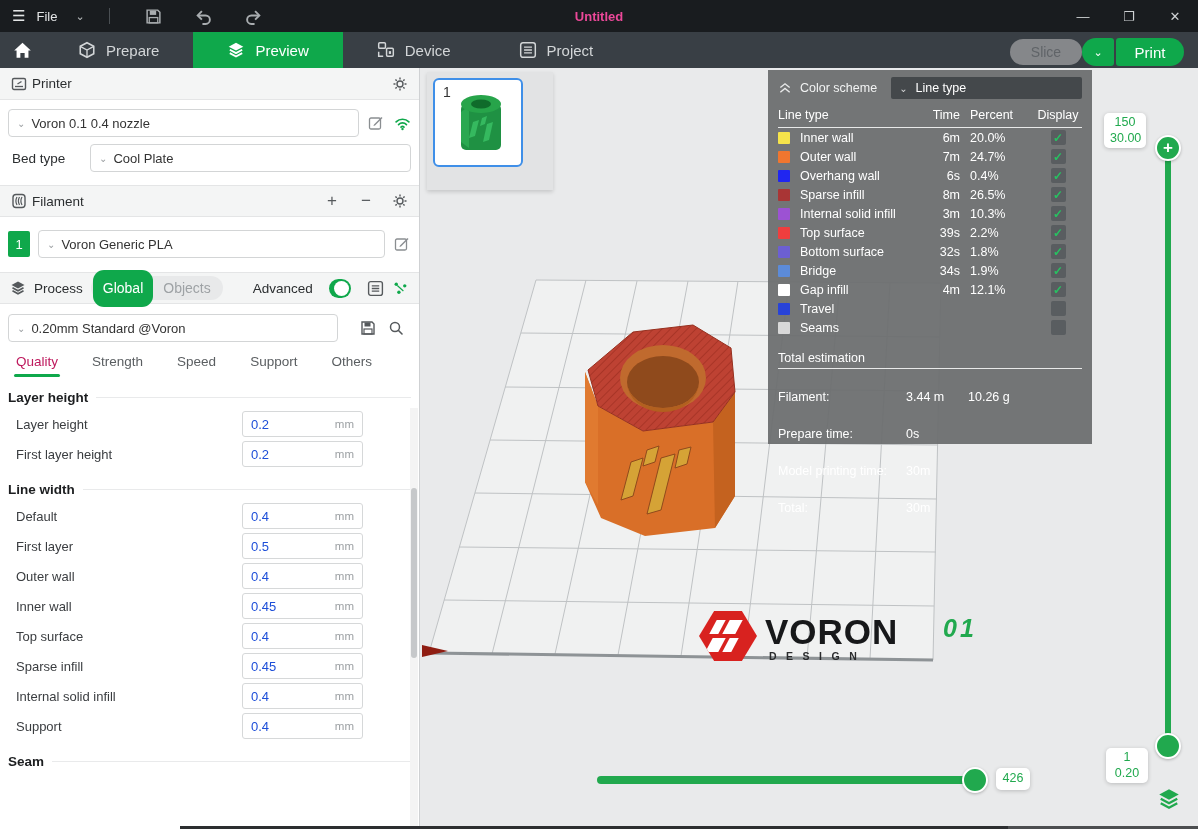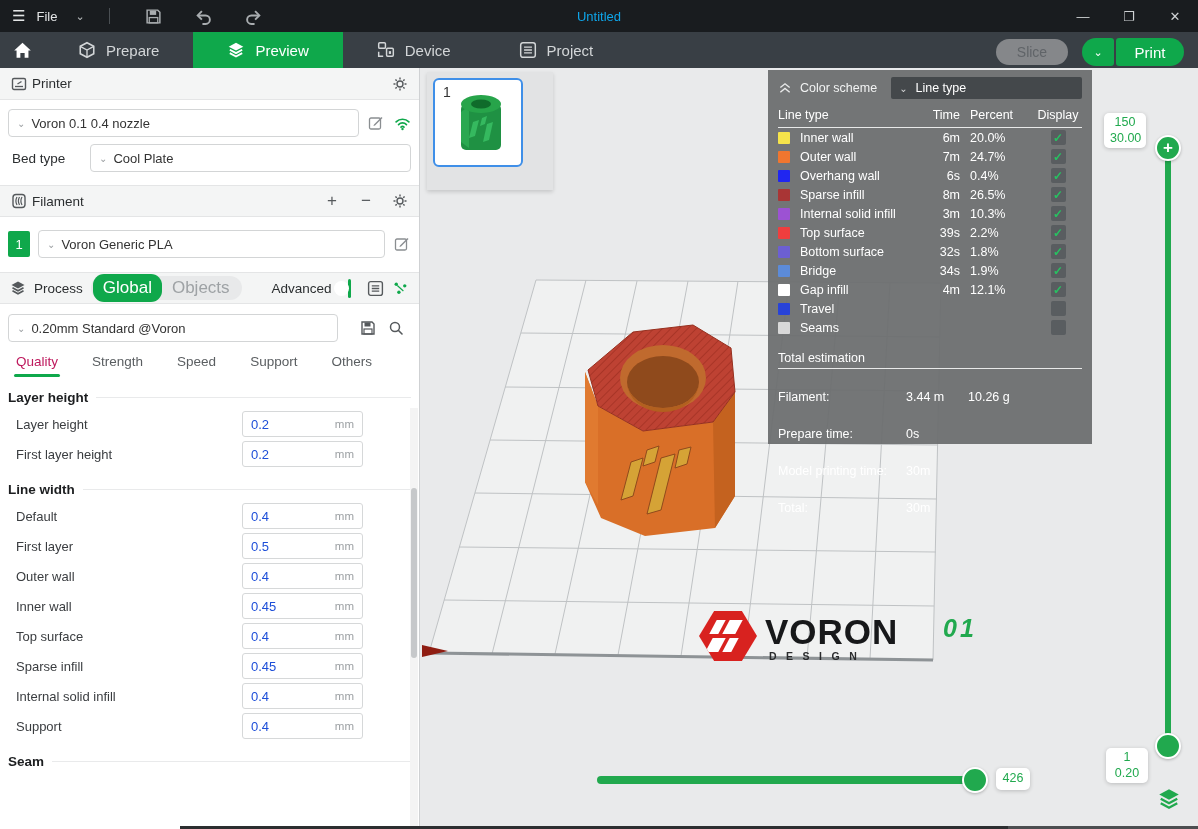--- a/index.html
+++ b/index.html
@@ -8,30 +8,30 @@
   .app { position:absolute; inset:0; width:1198px; height:829px; overflow:hidden; }
 
   
   .titlebar { position:absolute; left:0; top:0; width:1198px; height:32px; background:#191c1f; display:flex; align-items:center; color:#d7d9da; }
   .tb-left { display:flex; align-items:center; gap:10px; padding-left:12px; }
   .menu-icon { font-size:15px; color:#e3e5e6; letter-spacing:1px; }
   .tb-file { font-size:13px; color:#e3e5e6; }
   .tb-chev { font-size:11px; color:#b9bcbe; margin-left:8px; }
   .tb-sep { width:1px; height:16px; background:#4a4f53; margin:0 14px; }
   .tb-ic { width:20px; height:20px; display:flex; align-items:center; justify-content:center; margin:0 10px; color:#a9adb0; }
-  .tb-title { position:absolute; left:0; right:0; text-align:center; font-size:13px; color:#0ea5e9; pointer-events:none; }
+  .tb-title { position:absolute; left:0; right:0; text-align:center; font-size:13px; color:#ec4899; pointer-events:none;font-weight:bold; }
   .tb-win { position:absolute; right:0; top:0; height:32px; display:flex; }
   .win-btn { width:46px; height:32px; display:flex; align-items:center; justify-content:center; color:#cfd2d4; font-size:13px; }
 
   
   .tabbar { position:absolute; left:0; top:32px; width:1198px; height:36px; background:#393f45; display:flex; align-items:center; }
   .home-btn { width:44px; display:flex; justify-content:center; color:#fff; }
   .main-tab { height:36px; display:flex; align-items:center; gap:10px; padding:0 34px; color:#d3d6d8; font-size:15px; }
   .main-tab.active { background:#0fa84b; color:#fff; }
-  .tab-actions { position:absolute; right:14px; top:6px; display:flex; align-items:center; gap:14px; }
+  .tab-actions { position:absolute; right:14px; top:6px; display:flex; align-items:center; }
   .slice-btn { width:72px; height:26px; border-radius:14px; background:#85878a; color:#606468; font-size:14px; display:flex; align-items:center; justify-content:center; }
   .print-grp { display:flex; gap:2px; }
   .print-chev { width:32px; height:28px; border-radius:14px 3px 3px 14px; background:#0fa84b; color:#fff; display:flex; align-items:center; justify-content:center; font-size:11px; }
   .print-btn { width:68px; height:28px; border-radius:3px 14px 14px 3px; background:#0fa84b; color:#fff; font-size:15px; display:flex; align-items:center; justify-content:center; }
 
   
   .leftpanel { position:absolute; left:0; top:68px; width:420px; height:761px; background:#fff; border-right:1px solid #cfd1d3; overflow:hidden; }
   .sec-header { height:32px; background:#f4f5f5; border-top:1px solid #e4e5e6; border-bottom:1px solid #e4e5e6; display:flex; align-items:center; padding:0 10px; gap:4px; }
   .sec-header .ttl { font-size:13.5px; color:#2b2e30; }
   .hdr-spacer { flex:1; }
@@ -45,21 +45,21 @@
   .bed-row { margin:7px 8px 0 8px; gap:0; }
   .bed-label { font-size:13.5px; color:#2b2e30; width:82px; padding-left:4px; }
   .bed-row .combo { flex:1; }
   .fil-row { margin:13px 8px 0 8px; gap:8px; }
   .fil-badge { width:22px; height:26px; background:#0fa84b; color:#fff; font-size:13px; display:flex; align-items:center; justify-content:center; border-radius:2px; }
   .fil-row .combo { flex:1; }
   .edit-ic { color:#8a8e91; }
   .wifi-ic { color:#0fa84b; }
   .proc-header { margin-top:14px; gap:8px; }
   .scope-pill { background:#e8e9ea; border-radius:13px; height:24px; display:flex; align-items:center; padding:2px; }
-  .scope-seg { height:28px; border-radius:11px; padding:14px 10px; font-size:17px; display:flex; align-items:center; color:#9ea2a5; }
+  .scope-seg { height:37px; border-radius:11px; padding:14px 10px; font-size:14px; display:flex; align-items:center; color:#9ea2a5; }
   .scope-seg.on { background:#0fa84b; color:#fff; }
   .adv-label { font-size:13.5px; color:#2b2e30; margin-left:14px; }
   .toggle { width:36px; height:19px; border-radius:10px; background:#0fa84b; position:relative; margin-left:8px; }
   .toggle .knob { position:absolute; right:2px; top:2px; width:15px; height:15px; border-radius:50%; background:#fff; }
   .preset-row { margin:10px 8px 0 8px; gap:10px; }
   .preset-row .combo { width:330px; }
   .proc-tabs { display:flex; gap:0; padding:12px 0 0 16px; }
   .ptab { font-size:13.5px; color:#5a5e61; margin-right:34px; padding-bottom:8px; position:relative; }
   .ptab.active { color:#be185d; font-weight:normal; }
   .ptab.active::after { content:""; position:absolute; left:-2px; right:-2px; bottom:0; height:3px; background:#0fa84b; border-radius:2px; }

